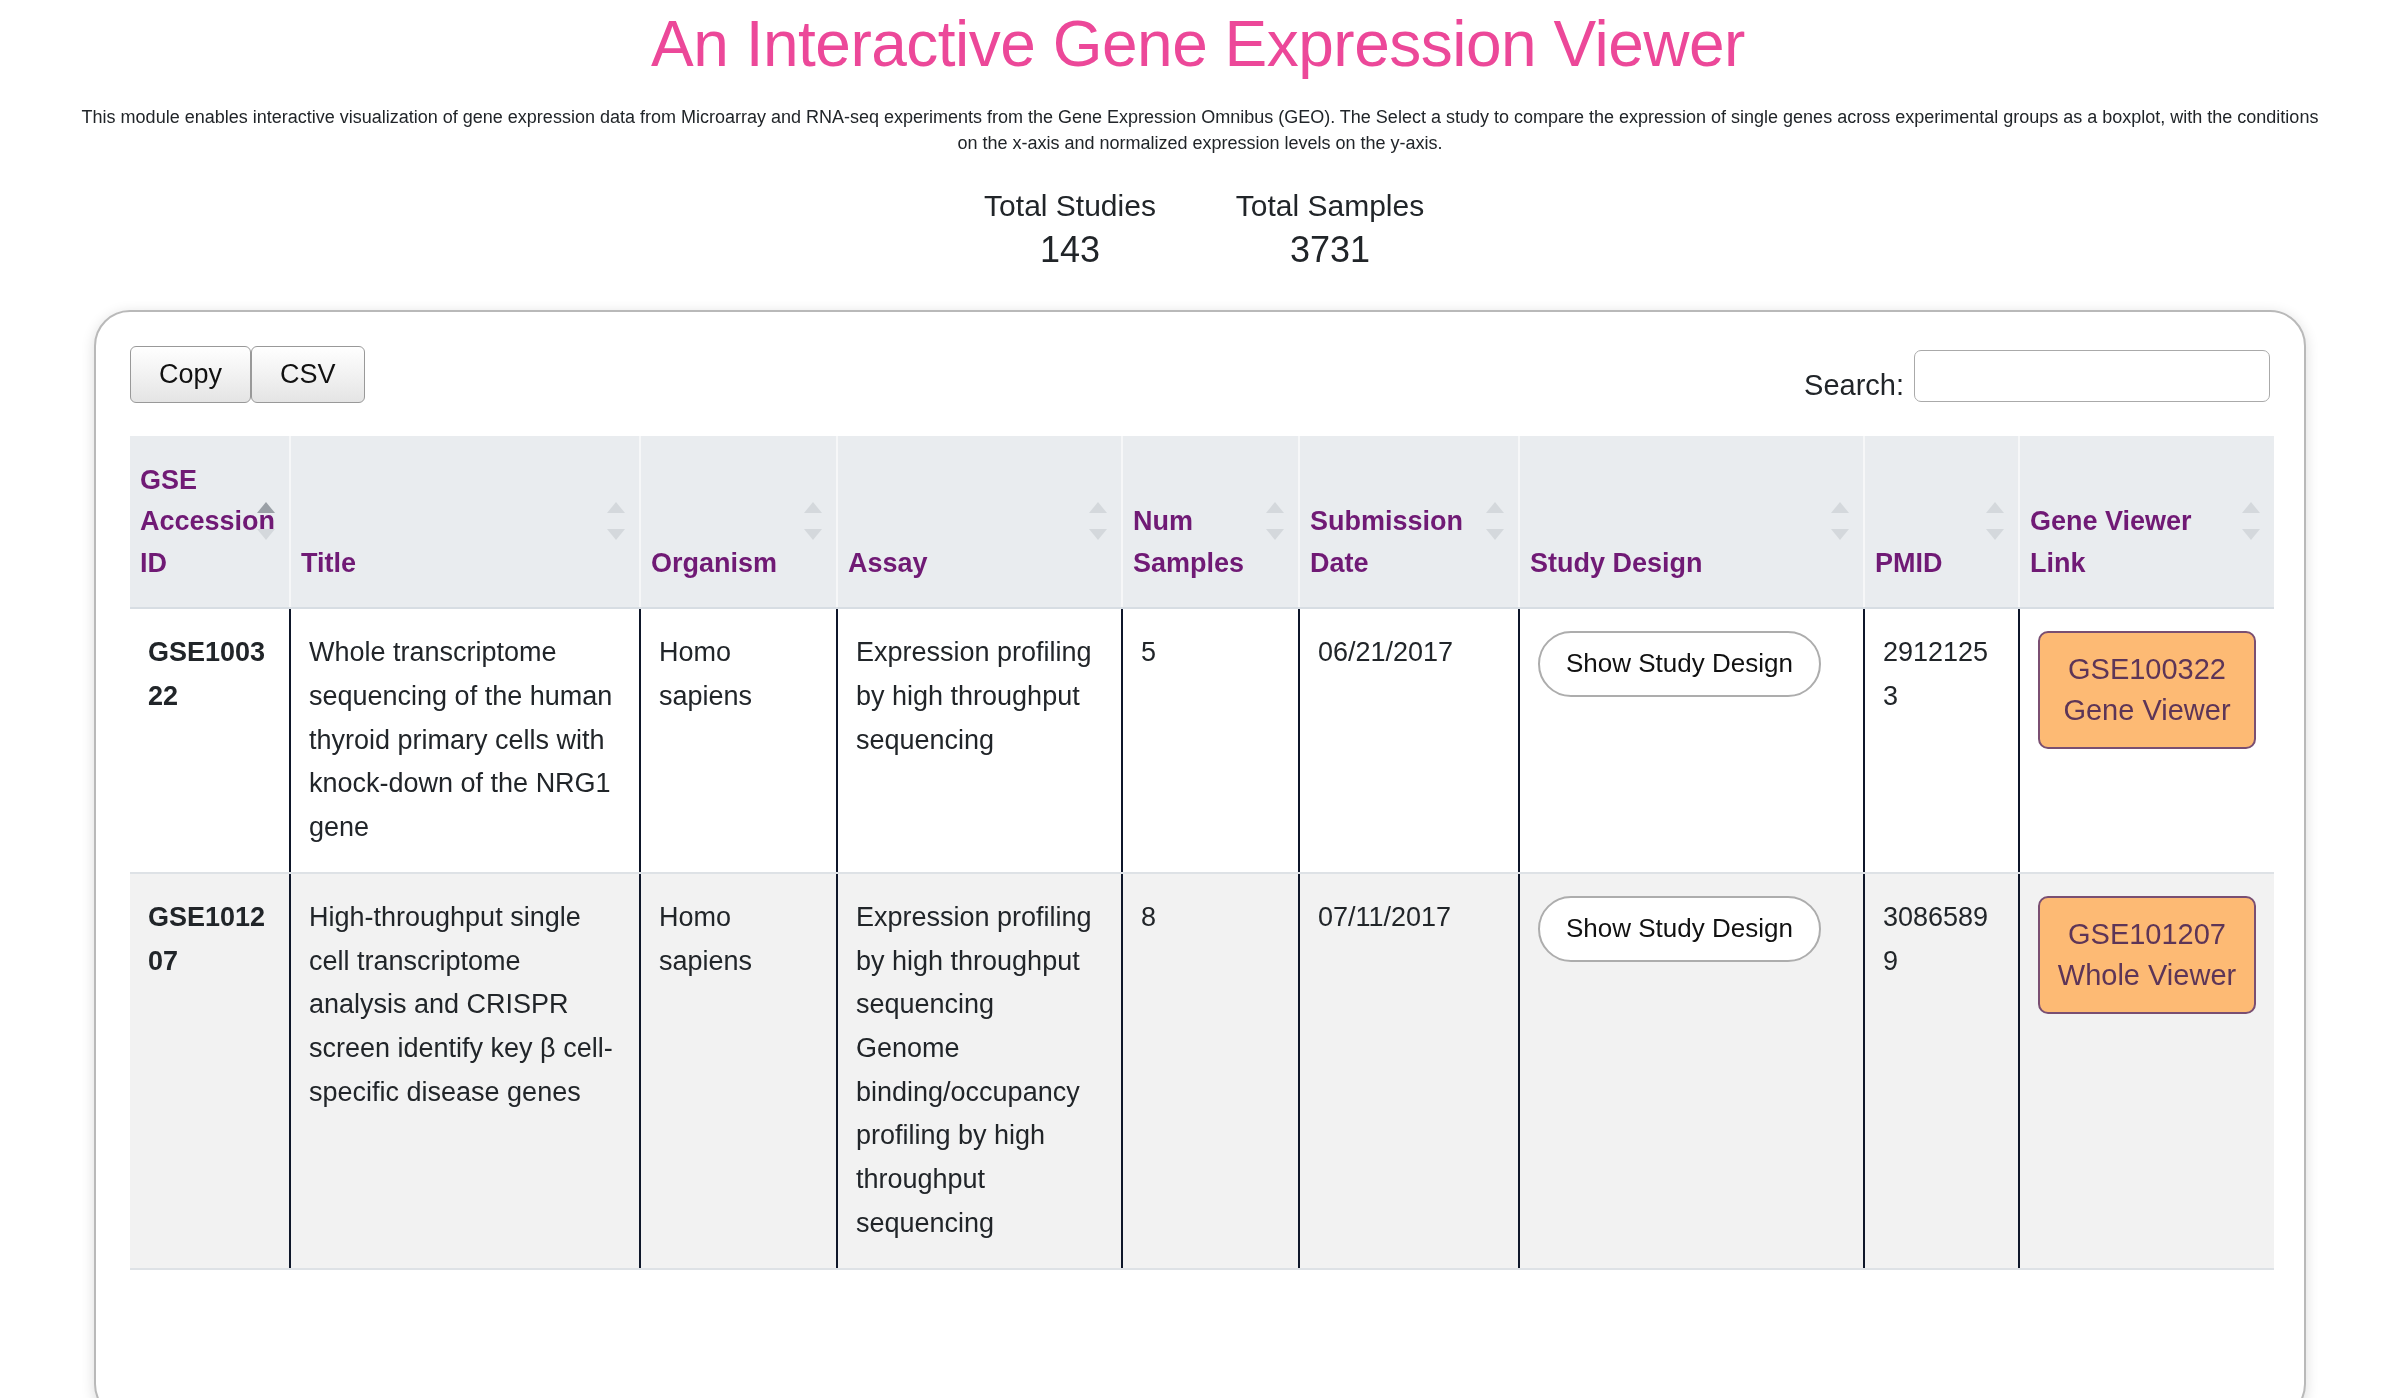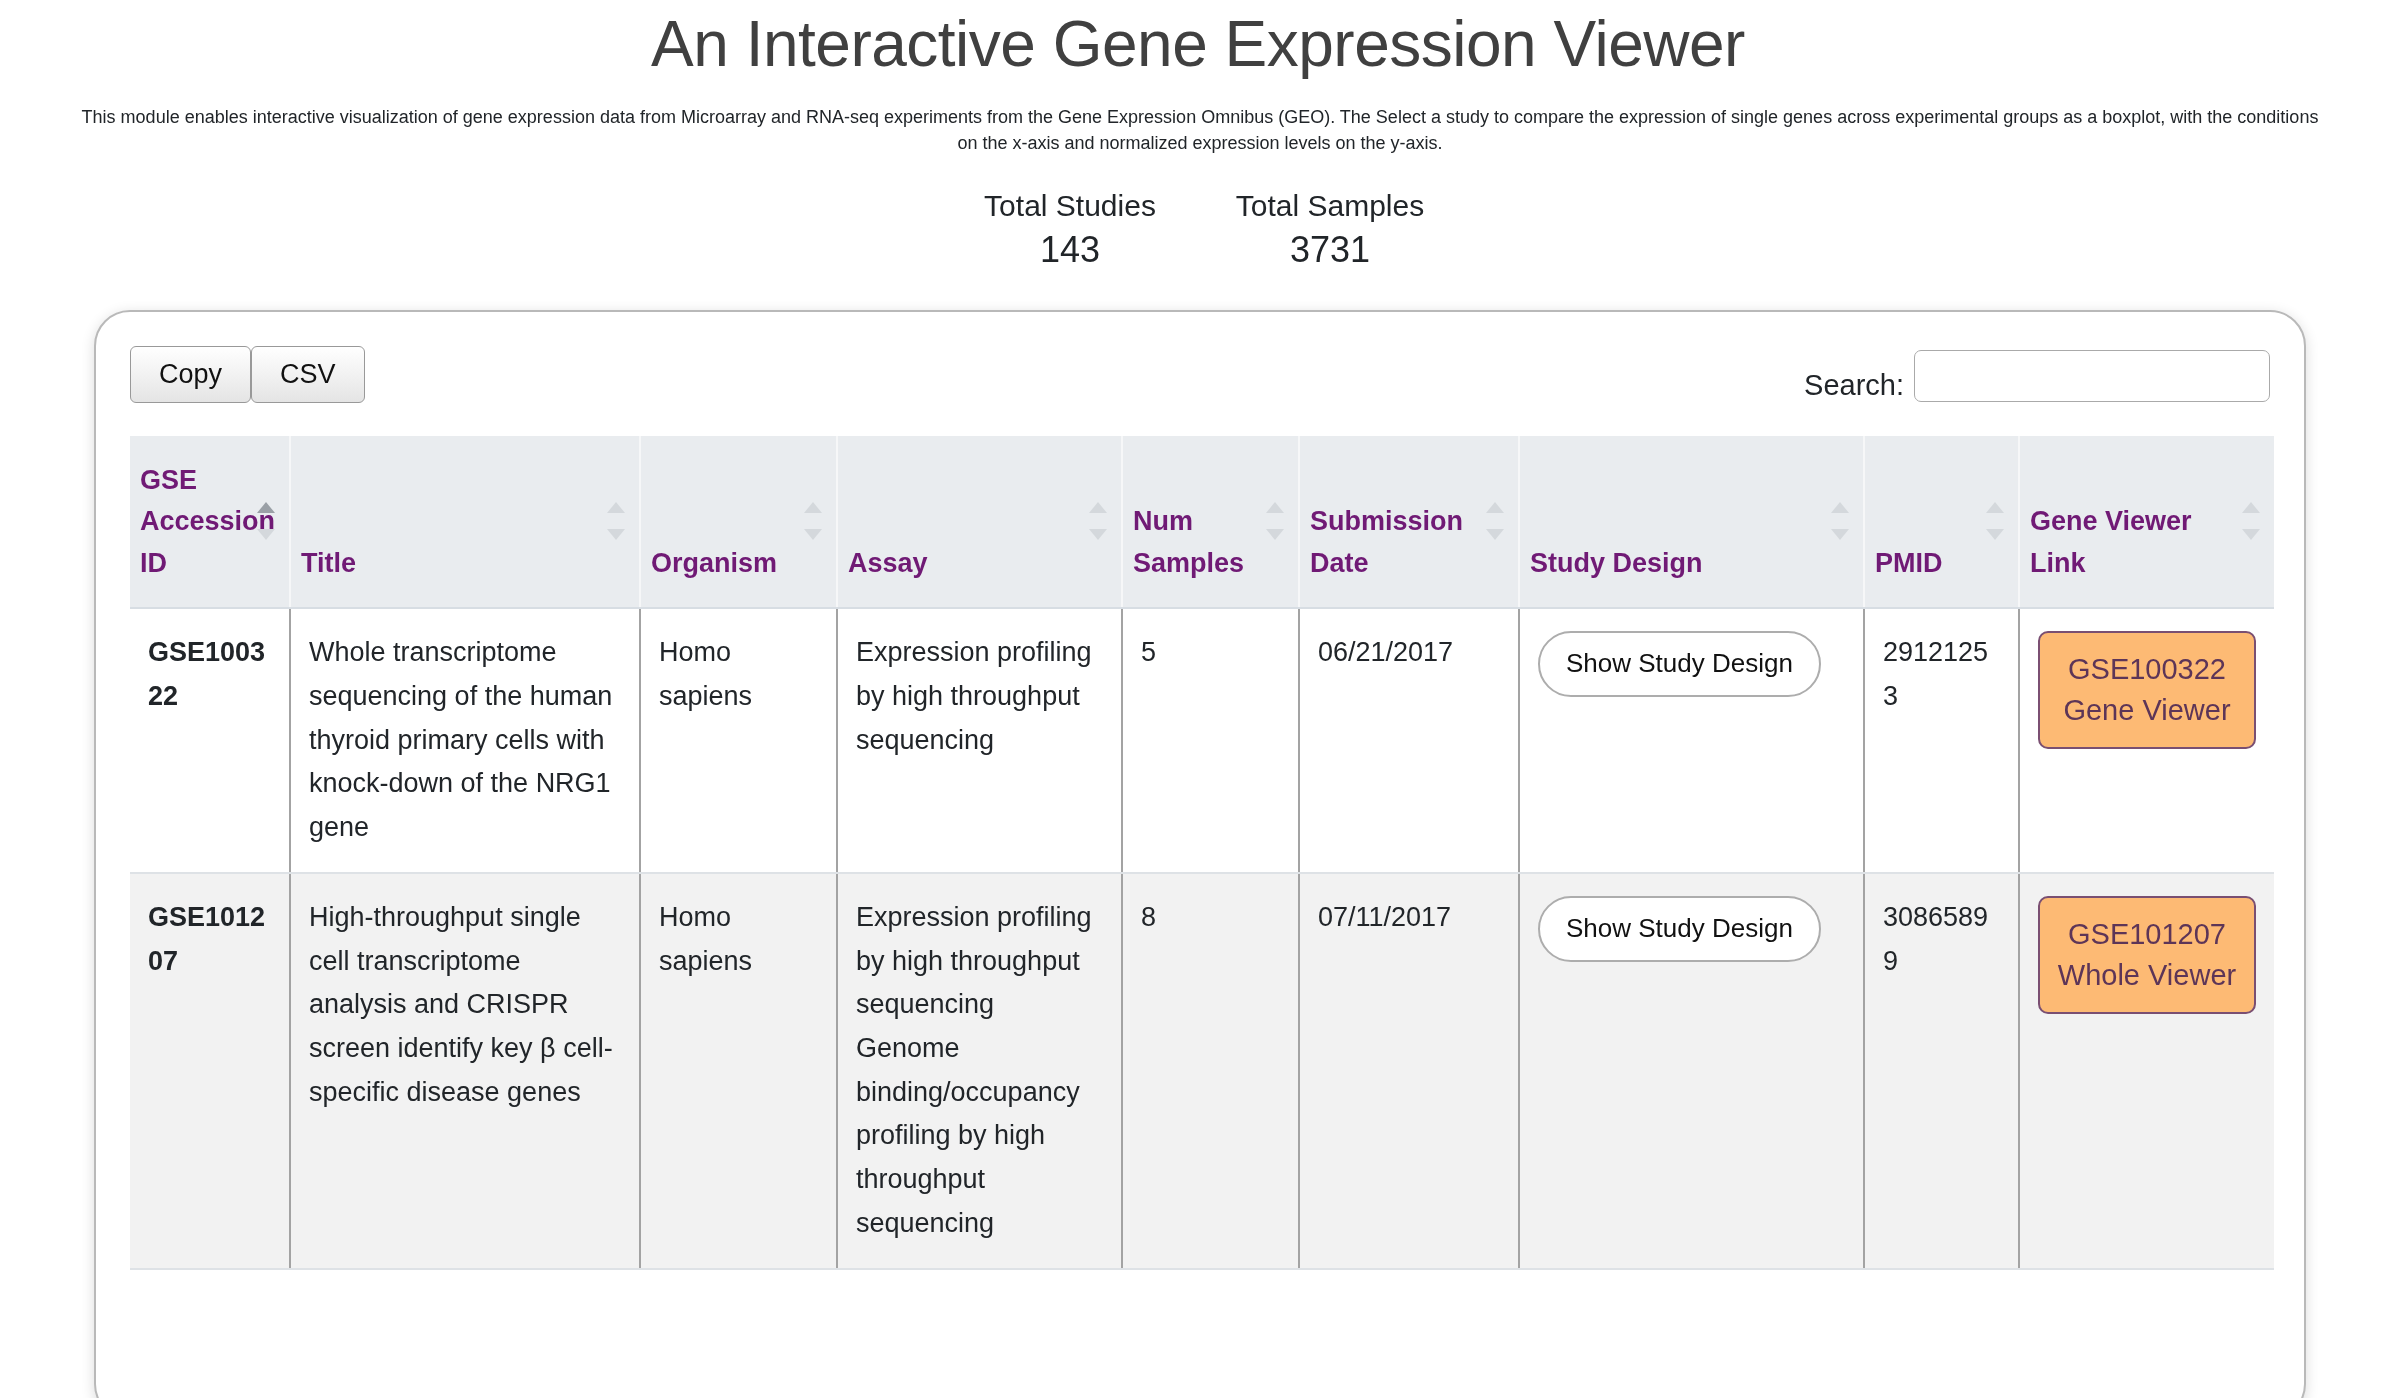--- a/index.html
+++ b/index.html
@@ -20,21 +20,21 @@
     position: relative;
   }
 
   
   .app-title {
     text-align: center;
     font-size: 64px;
     font-weight: 400;
     line-height: 1.15;
     margin: 8px 4px 0 0;
-    color: #404040;
+    color: #ec4899;
     letter-spacing: -0.5px;
   }
 
   .app-desc {
     text-align: center;
     font-size: 18px;
     line-height: 1.45;
     color: #212529;
     margin: 22px auto 0 auto;
     width: 2240px;
@@ -167,21 +167,21 @@
   }
   .sort-ctrl .up   { top: 2px;  border-bottom: 11px solid #d4d8dc; }
   .sort-ctrl .down { bottom: 2px; border-top: 11px solid #d4d8dc; }
   .sort-ctrl.asc .up { border-bottom-color: #9aa0a6; }
 
   table.dt tbody td {
     font-size: 27px;
     color: #212529;
     vertical-align: top;
     padding: 22px 18px 22px 18px;
-    border-right: 2px solid #a3a3a3;
+    border-right: 2px solid #0f172a;
     border-bottom: 2px solid #dee2e6;
     line-height: 1.62;
     box-sizing: border-box;
     word-wrap: break-word;
   }
   table.dt tbody td:last-child { border-right: none; }
   table.dt tbody tr.odd  td { background: #ffffff; }
   table.dt tbody tr.even td { background: #f2f2f2; }
 
   td.gse-cell { font-weight: bold; }

